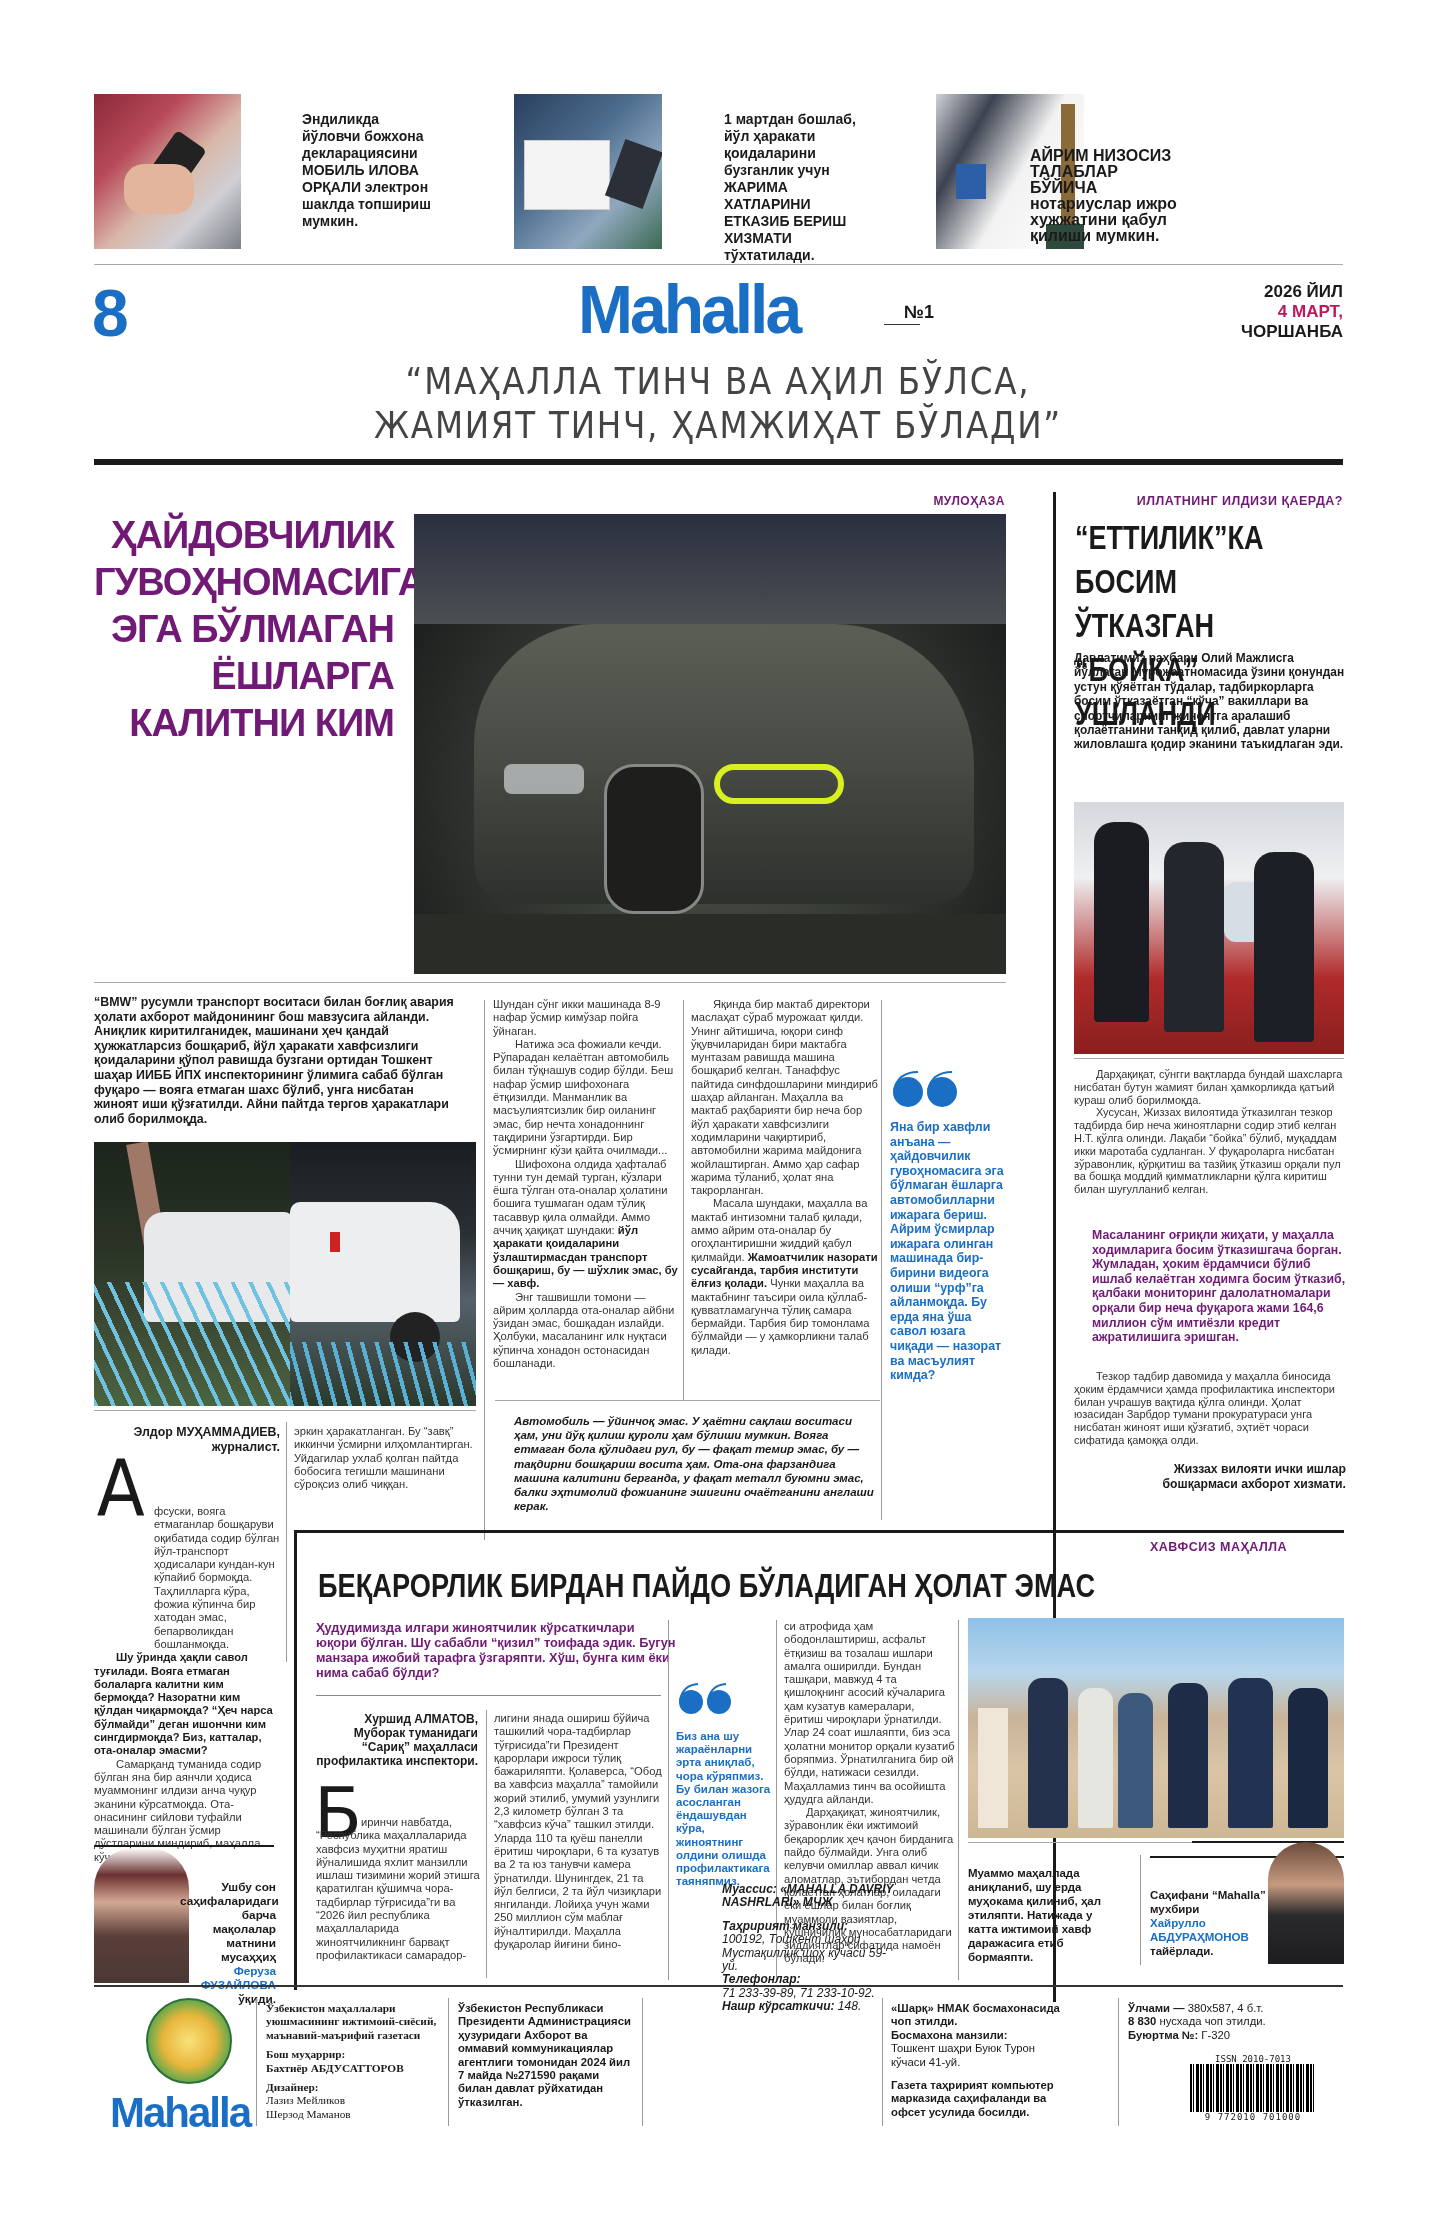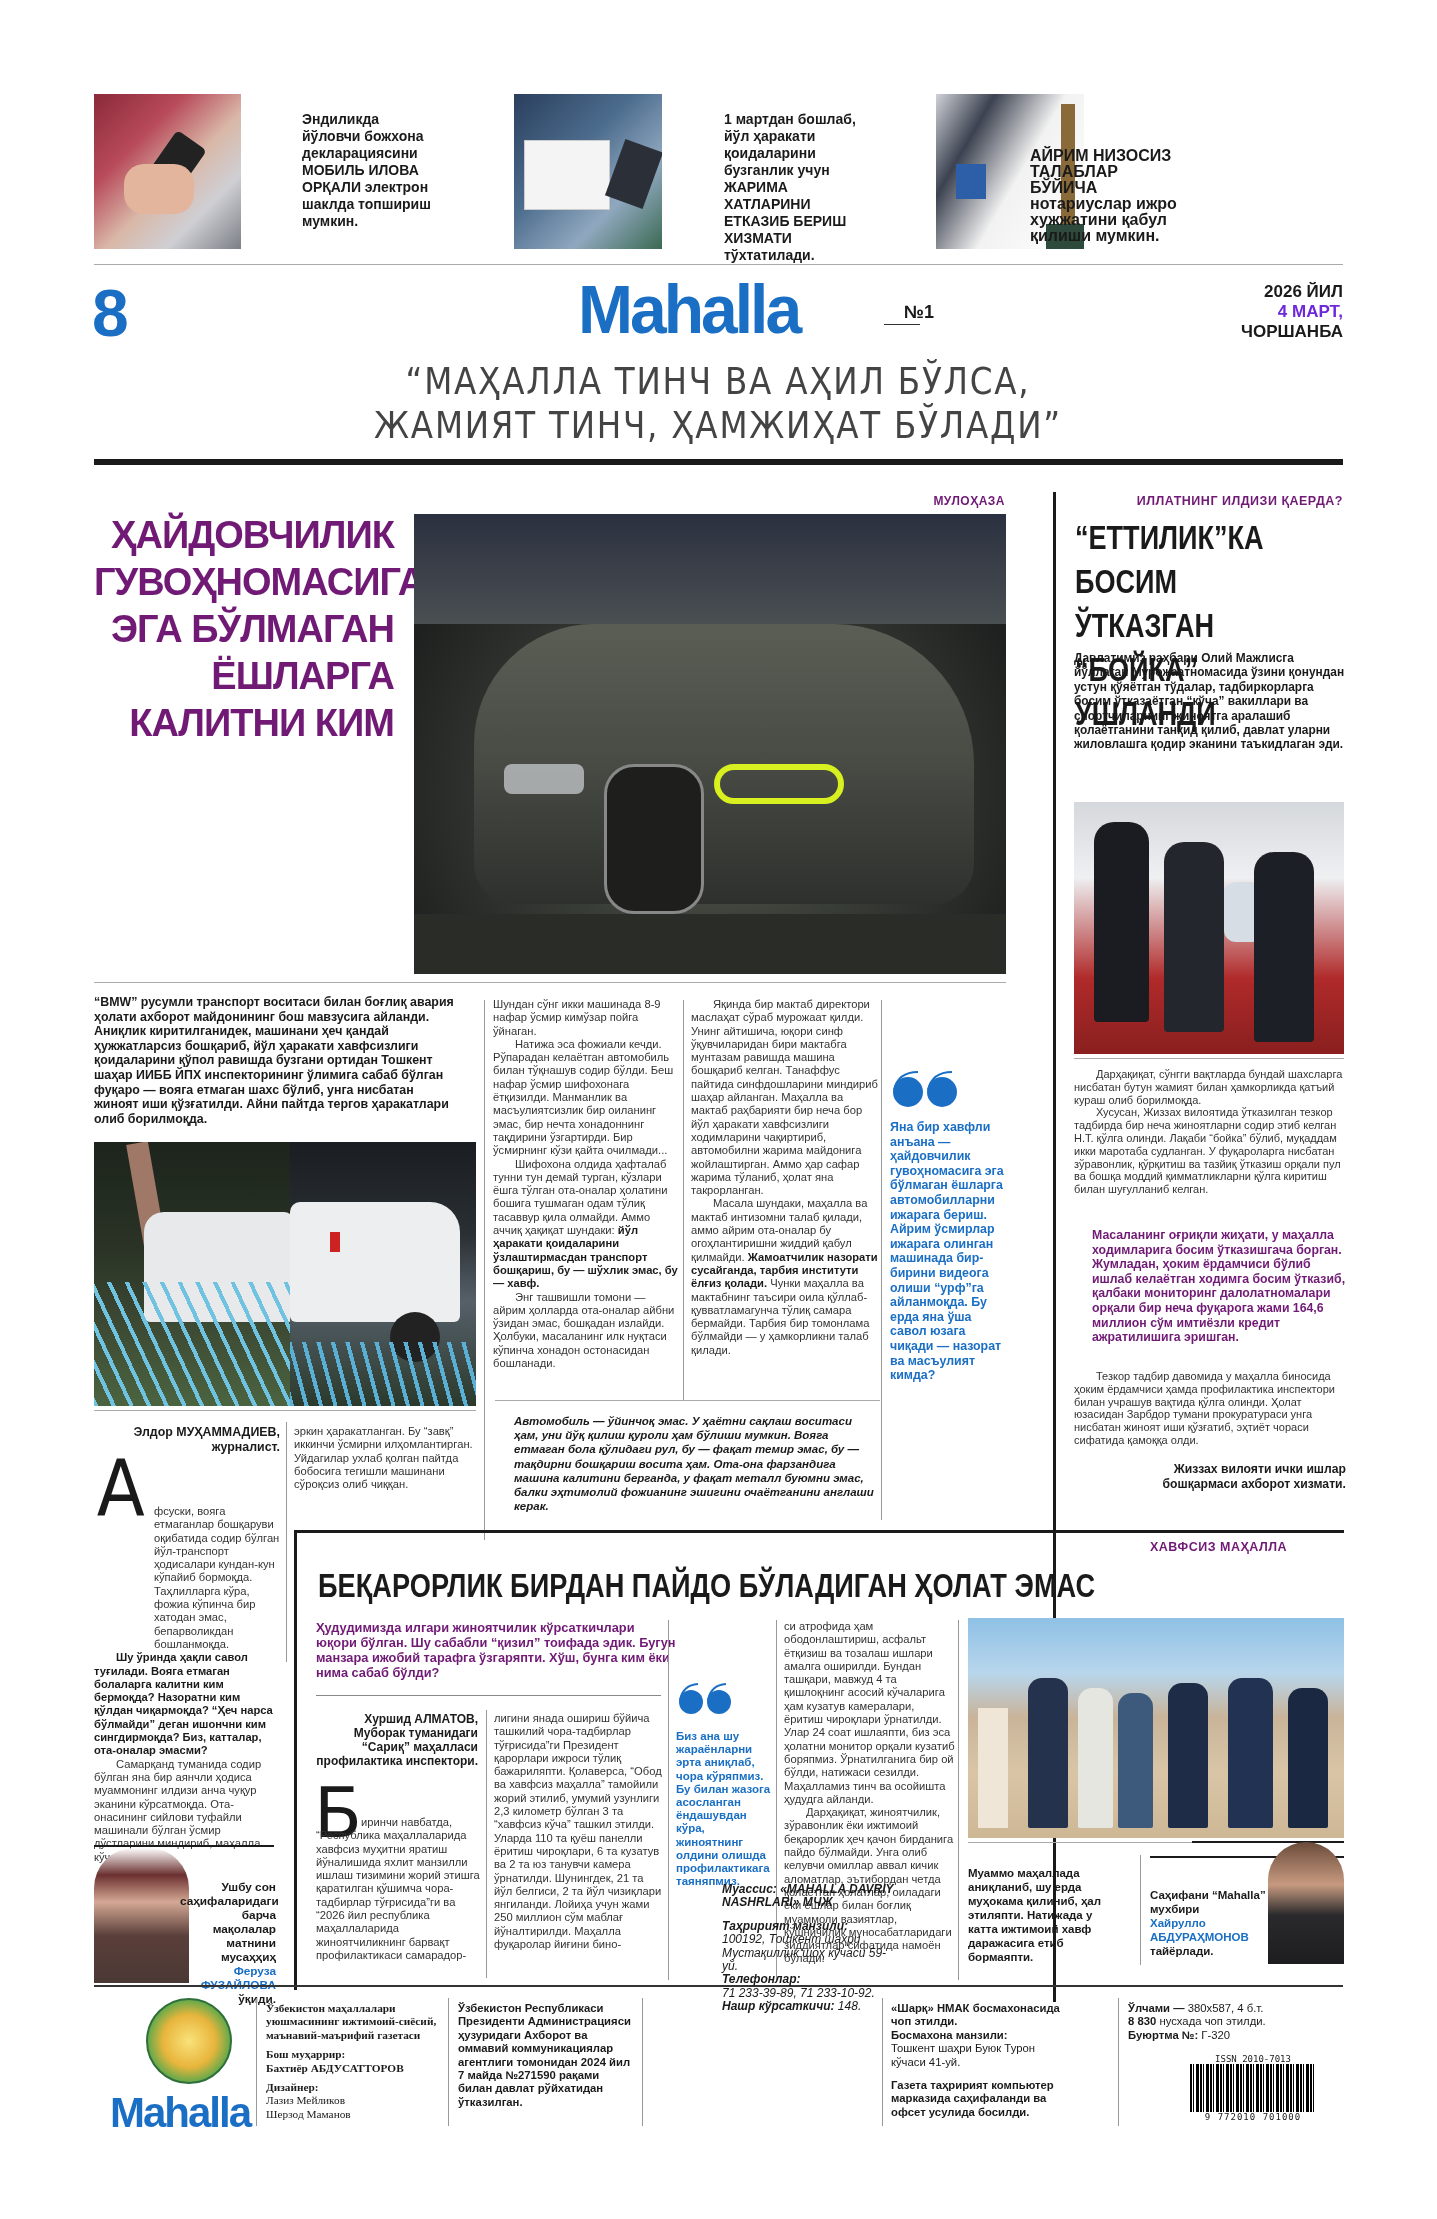--- a/index.html
+++ b/index.html
@@ -38,21 +38,21 @@
 </div>
 <div class="abs txt bold" style="left:1030px;top:148px;width:155px;font-size:16px;line-height:16px;">АЙРИМ НИЗОСИЗ ТАЛАБЛАР БЎЙИЧА нотариуслар ижро хужжатини қабул қилиши мумкин.</div>
 
 <div class="hline" style="left:94px;top:264px;width:1249px;background:#aaa;"></div>
 <div class="abs" style="left:92px;top:280px;font-size:66px;font-weight:bold;color:#1a6fc5;line-height:66px;">8</div>
 <div class="abs" style="left:578px;top:276px;font-size:66px;font-weight:bold;color:#1a6fc5;line-height:66px;letter-spacing:-3px;transform:scaleY(1.05);">Mahalla</div>
 <div class="abs" style="left:904px;top:302px;font-size:18px;font-weight:bold;">№1</div>
 <div class="hline" style="left:884px;top:324px;width:36px;background:#333;"></div>
 <div class="abs" style="left:1180px;top:282px;width:163px;text-align:right;font-size:17px;font-weight:bold;line-height:20px;">
   <div>2026 ЙИЛ</div>
-  <div style="color:#6d28d9;">4 МАРТ,</div>
+  <div style="color:#be185d;">4 МАРТ,</div>
   <div>ЧОРШАНБА</div>
 </div>
 <div class="abs" style="left:180px;top:360px;width:1076px;text-align:center;font-size:37px;font-weight:normal;color:#444;line-height:44px;letter-spacing:2px;font-family:'DejaVu Sans',sans-serif;transform:scaleX(0.88);">
   <div>“МАҲАЛЛА ТИНЧ ВА АҲИЛ БЎЛСА,</div>
   <div>ЖАМИЯТ ТИНЧ, ҲАМЖИҲАТ БЎЛАДИ”</div>
 </div>
 <div class="abs" style="left:94px;top:459px;width:1249px;height:6px;background:#1a1a1a;"></div>
 
 <div class="abs bold purple" style="left:900px;top:494px;width:105px;text-align:right;font-size:12px;letter-spacing:0.5px;">МУЛОҲАЗА</div>
 <div class="abs purple" style="left:94px;top:512px;width:300px;text-align:right;font-size:38px;font-weight:bold;line-height:47px;letter-spacing:-1px;">

